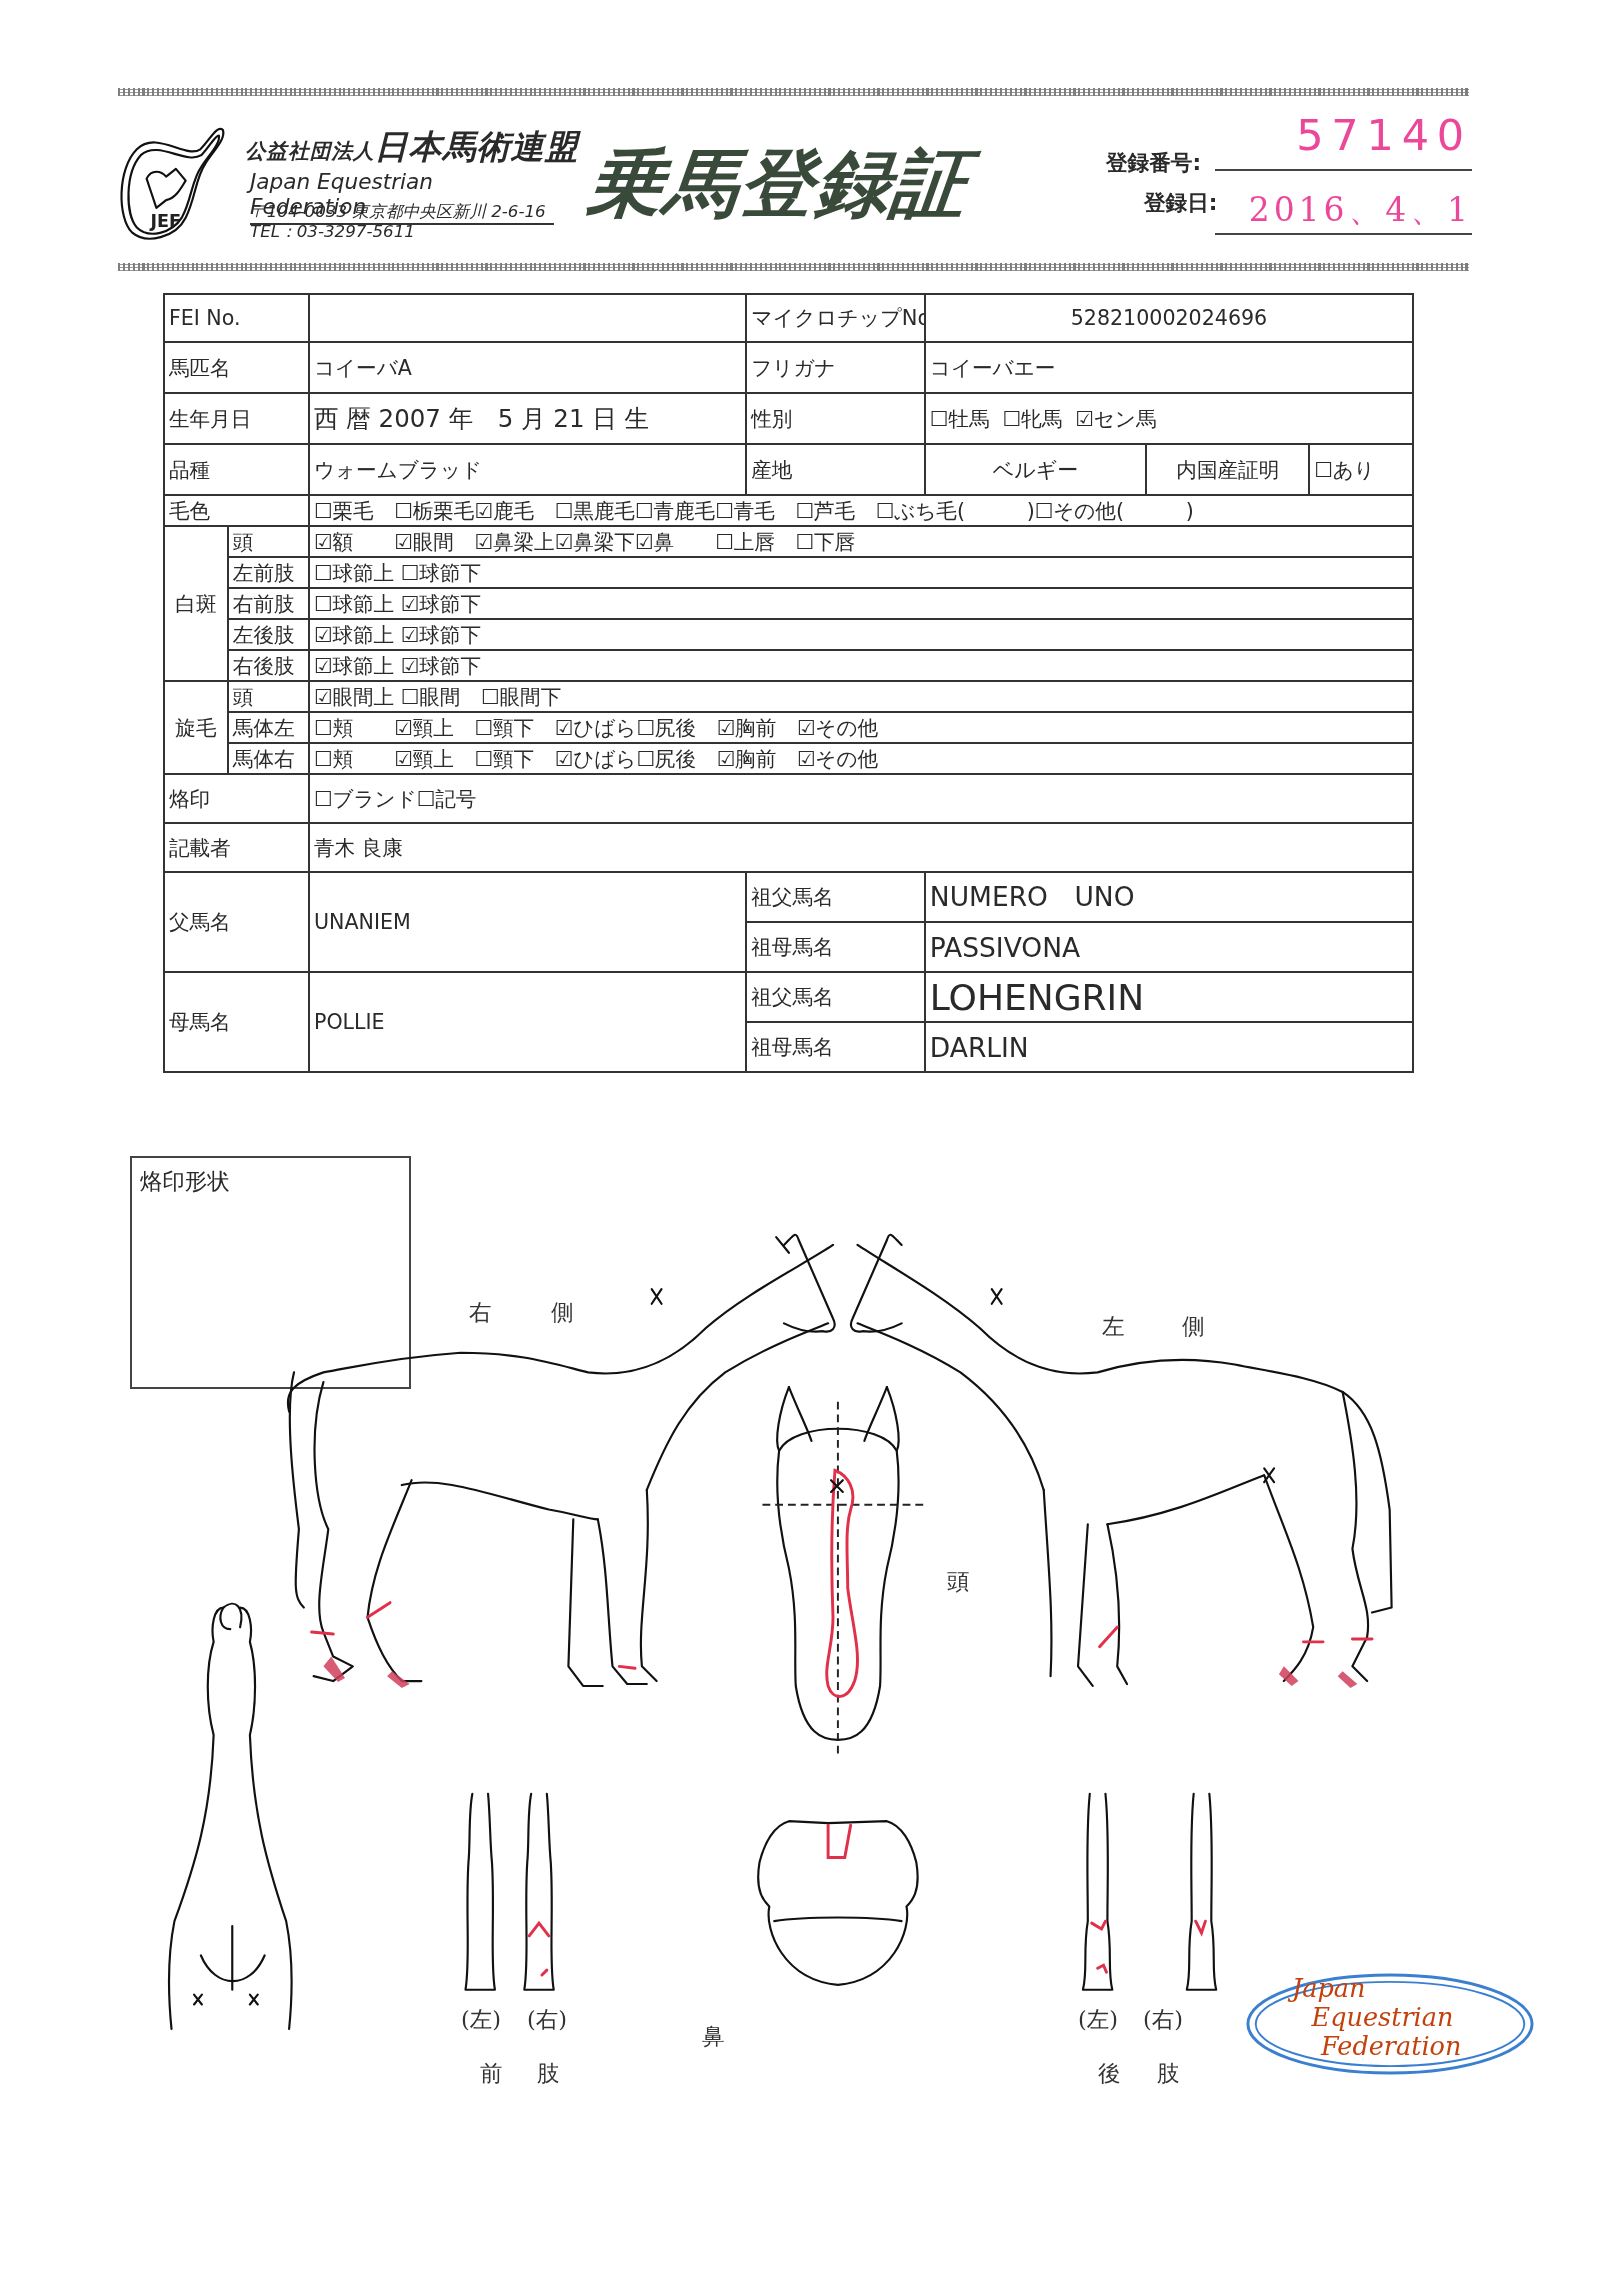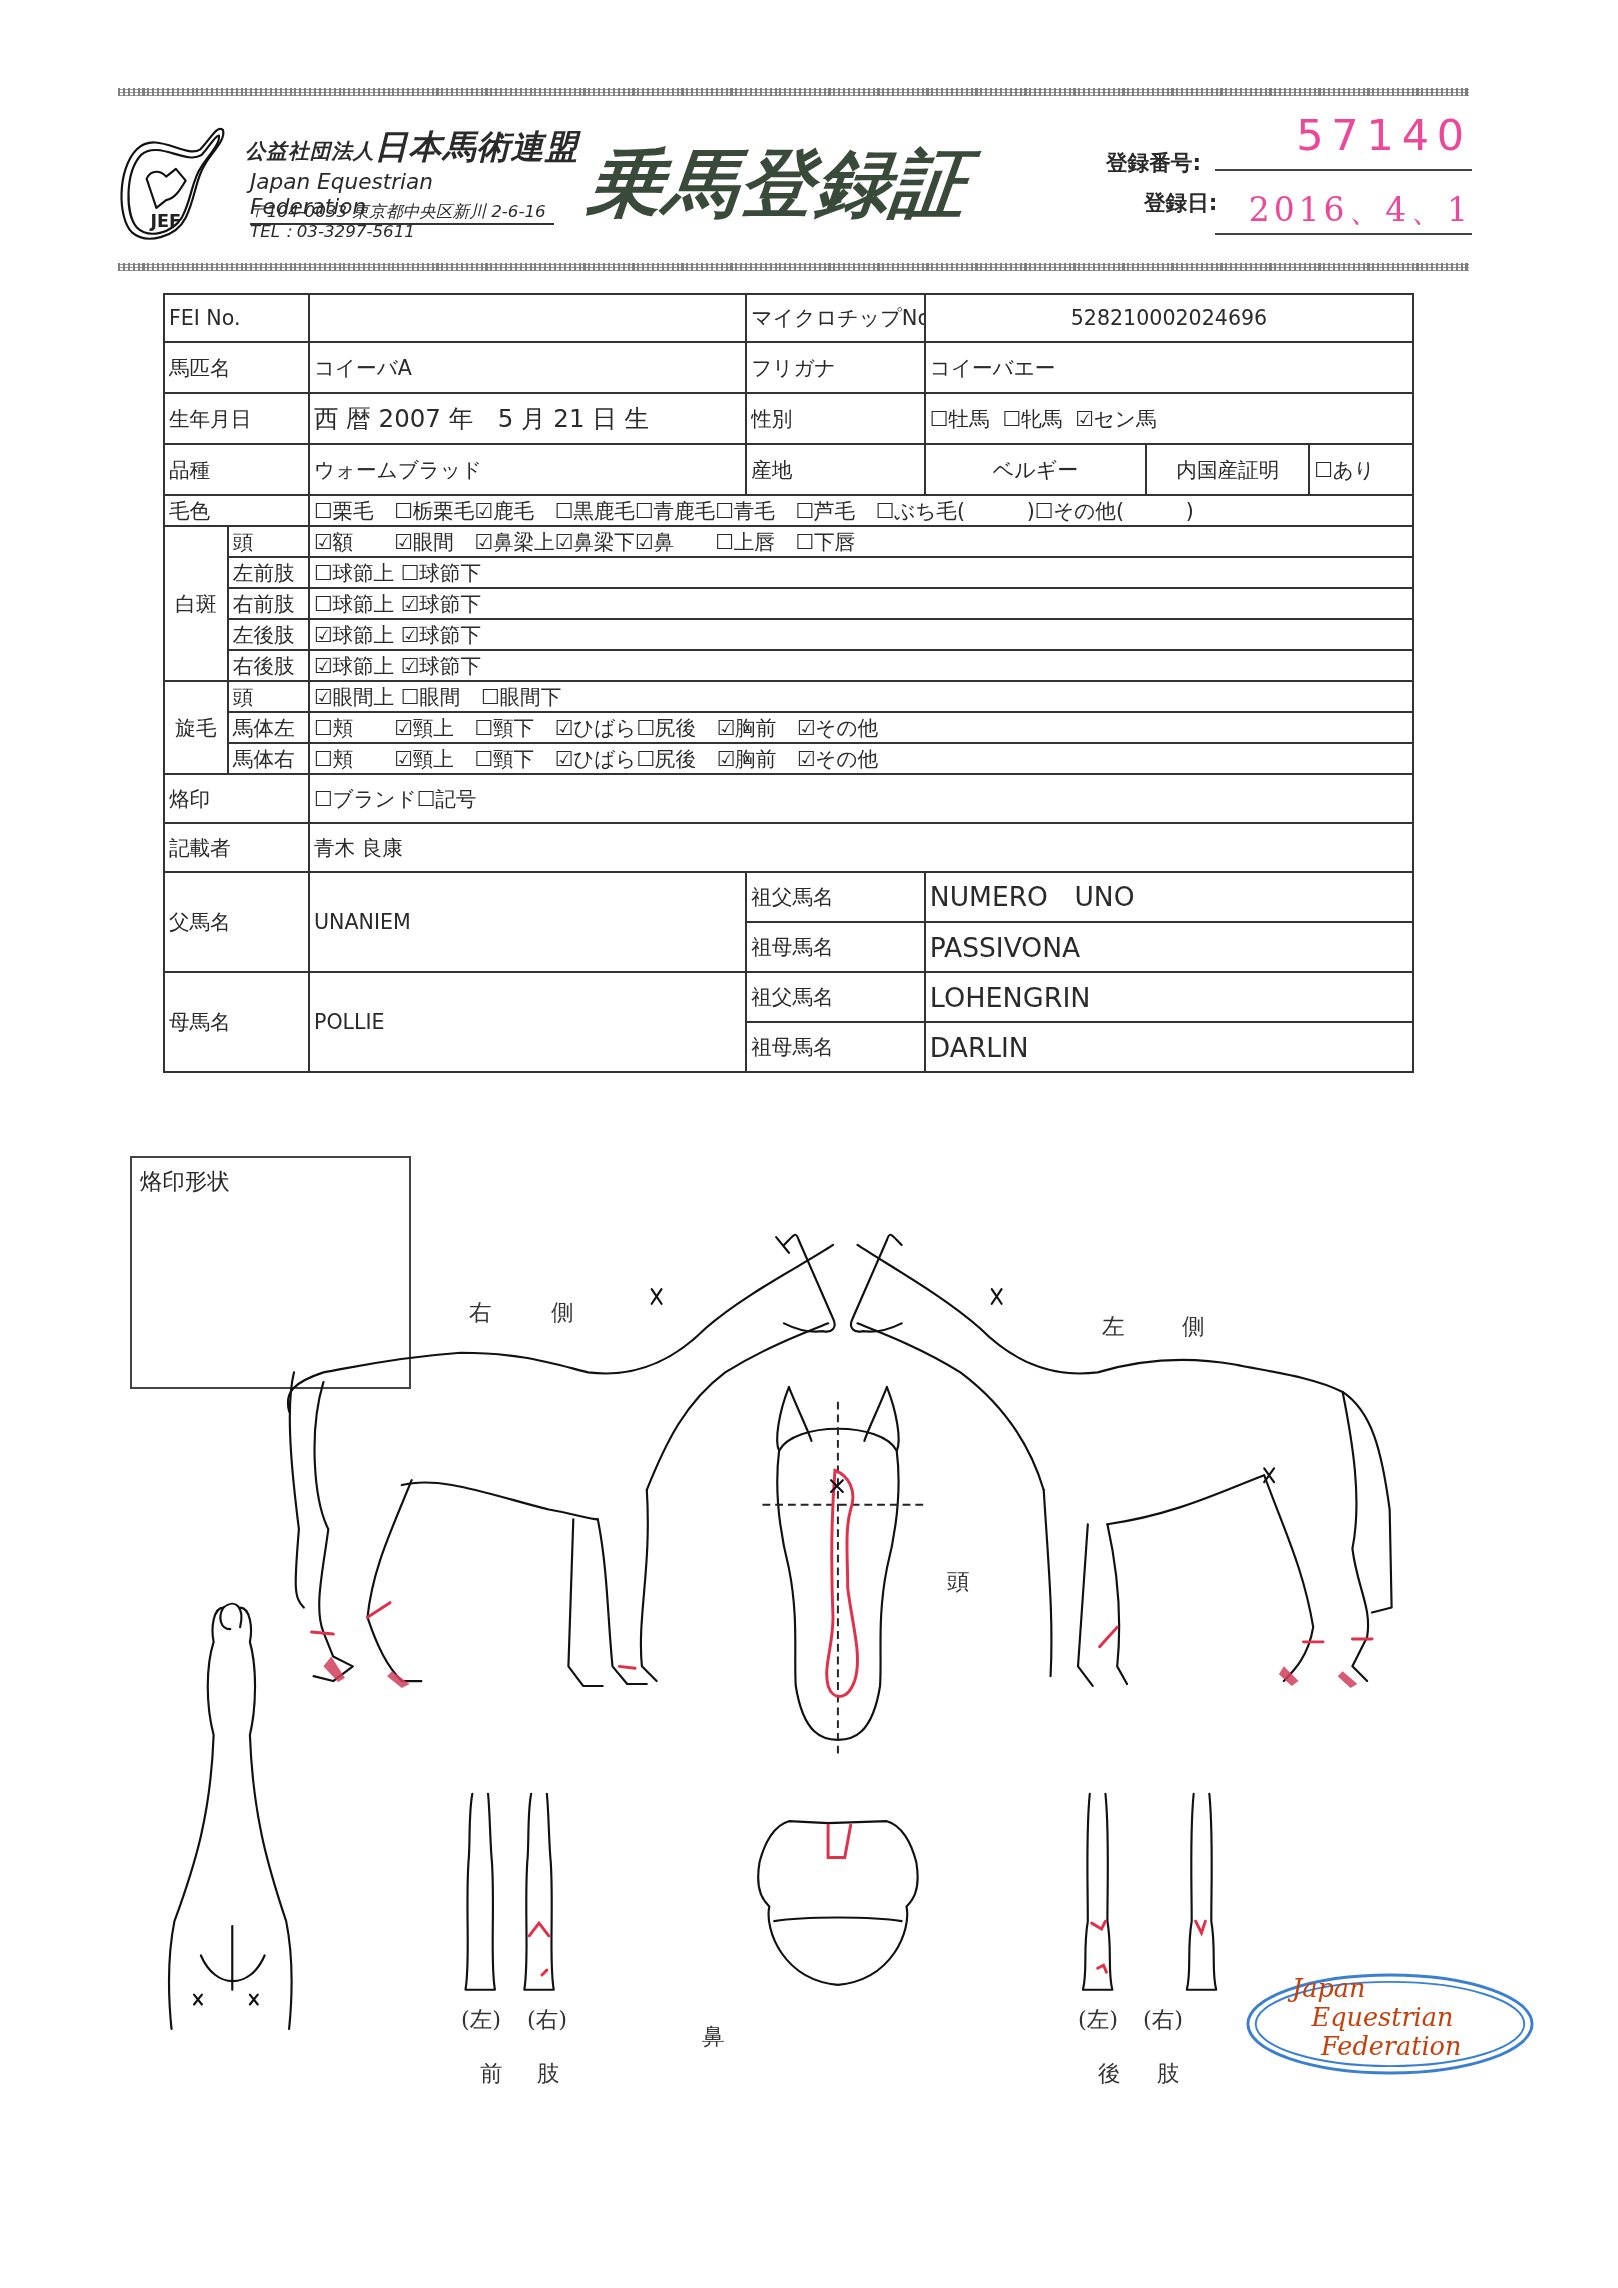--- a/index.html
+++ b/index.html
@@ -155,21 +155,21 @@
     <td colspan="3" style="font-size:26.5px">NUMERO　UNO</td>
   </tr>
   <tr style="height:50px">
     <td>祖母馬名</td>
     <td colspan="3" style="font-size:26.5px">PASSIVONA</td>
   </tr>
   <tr style="height:50px">
     <td colspan="2" rowspan="2">母馬名</td>
     <td rowspan="2" class="val-lg">POLLIE</td>
     <td>祖父馬名</td>
-    <td colspan="3" style="font-size:27px">LOHENGRIN</td>
+    <td colspan="3" style="font-size:36px">LOHENGRIN</td>
   </tr>
   <tr style="height:50px">
     <td>祖母馬名</td>
     <td colspan="3" style="font-size:26.5px">DARLIN</td>
   </tr>
 </tbody>
   </table>
 
 <div class="abs brand-box">
   <span>烙印形状</span>

